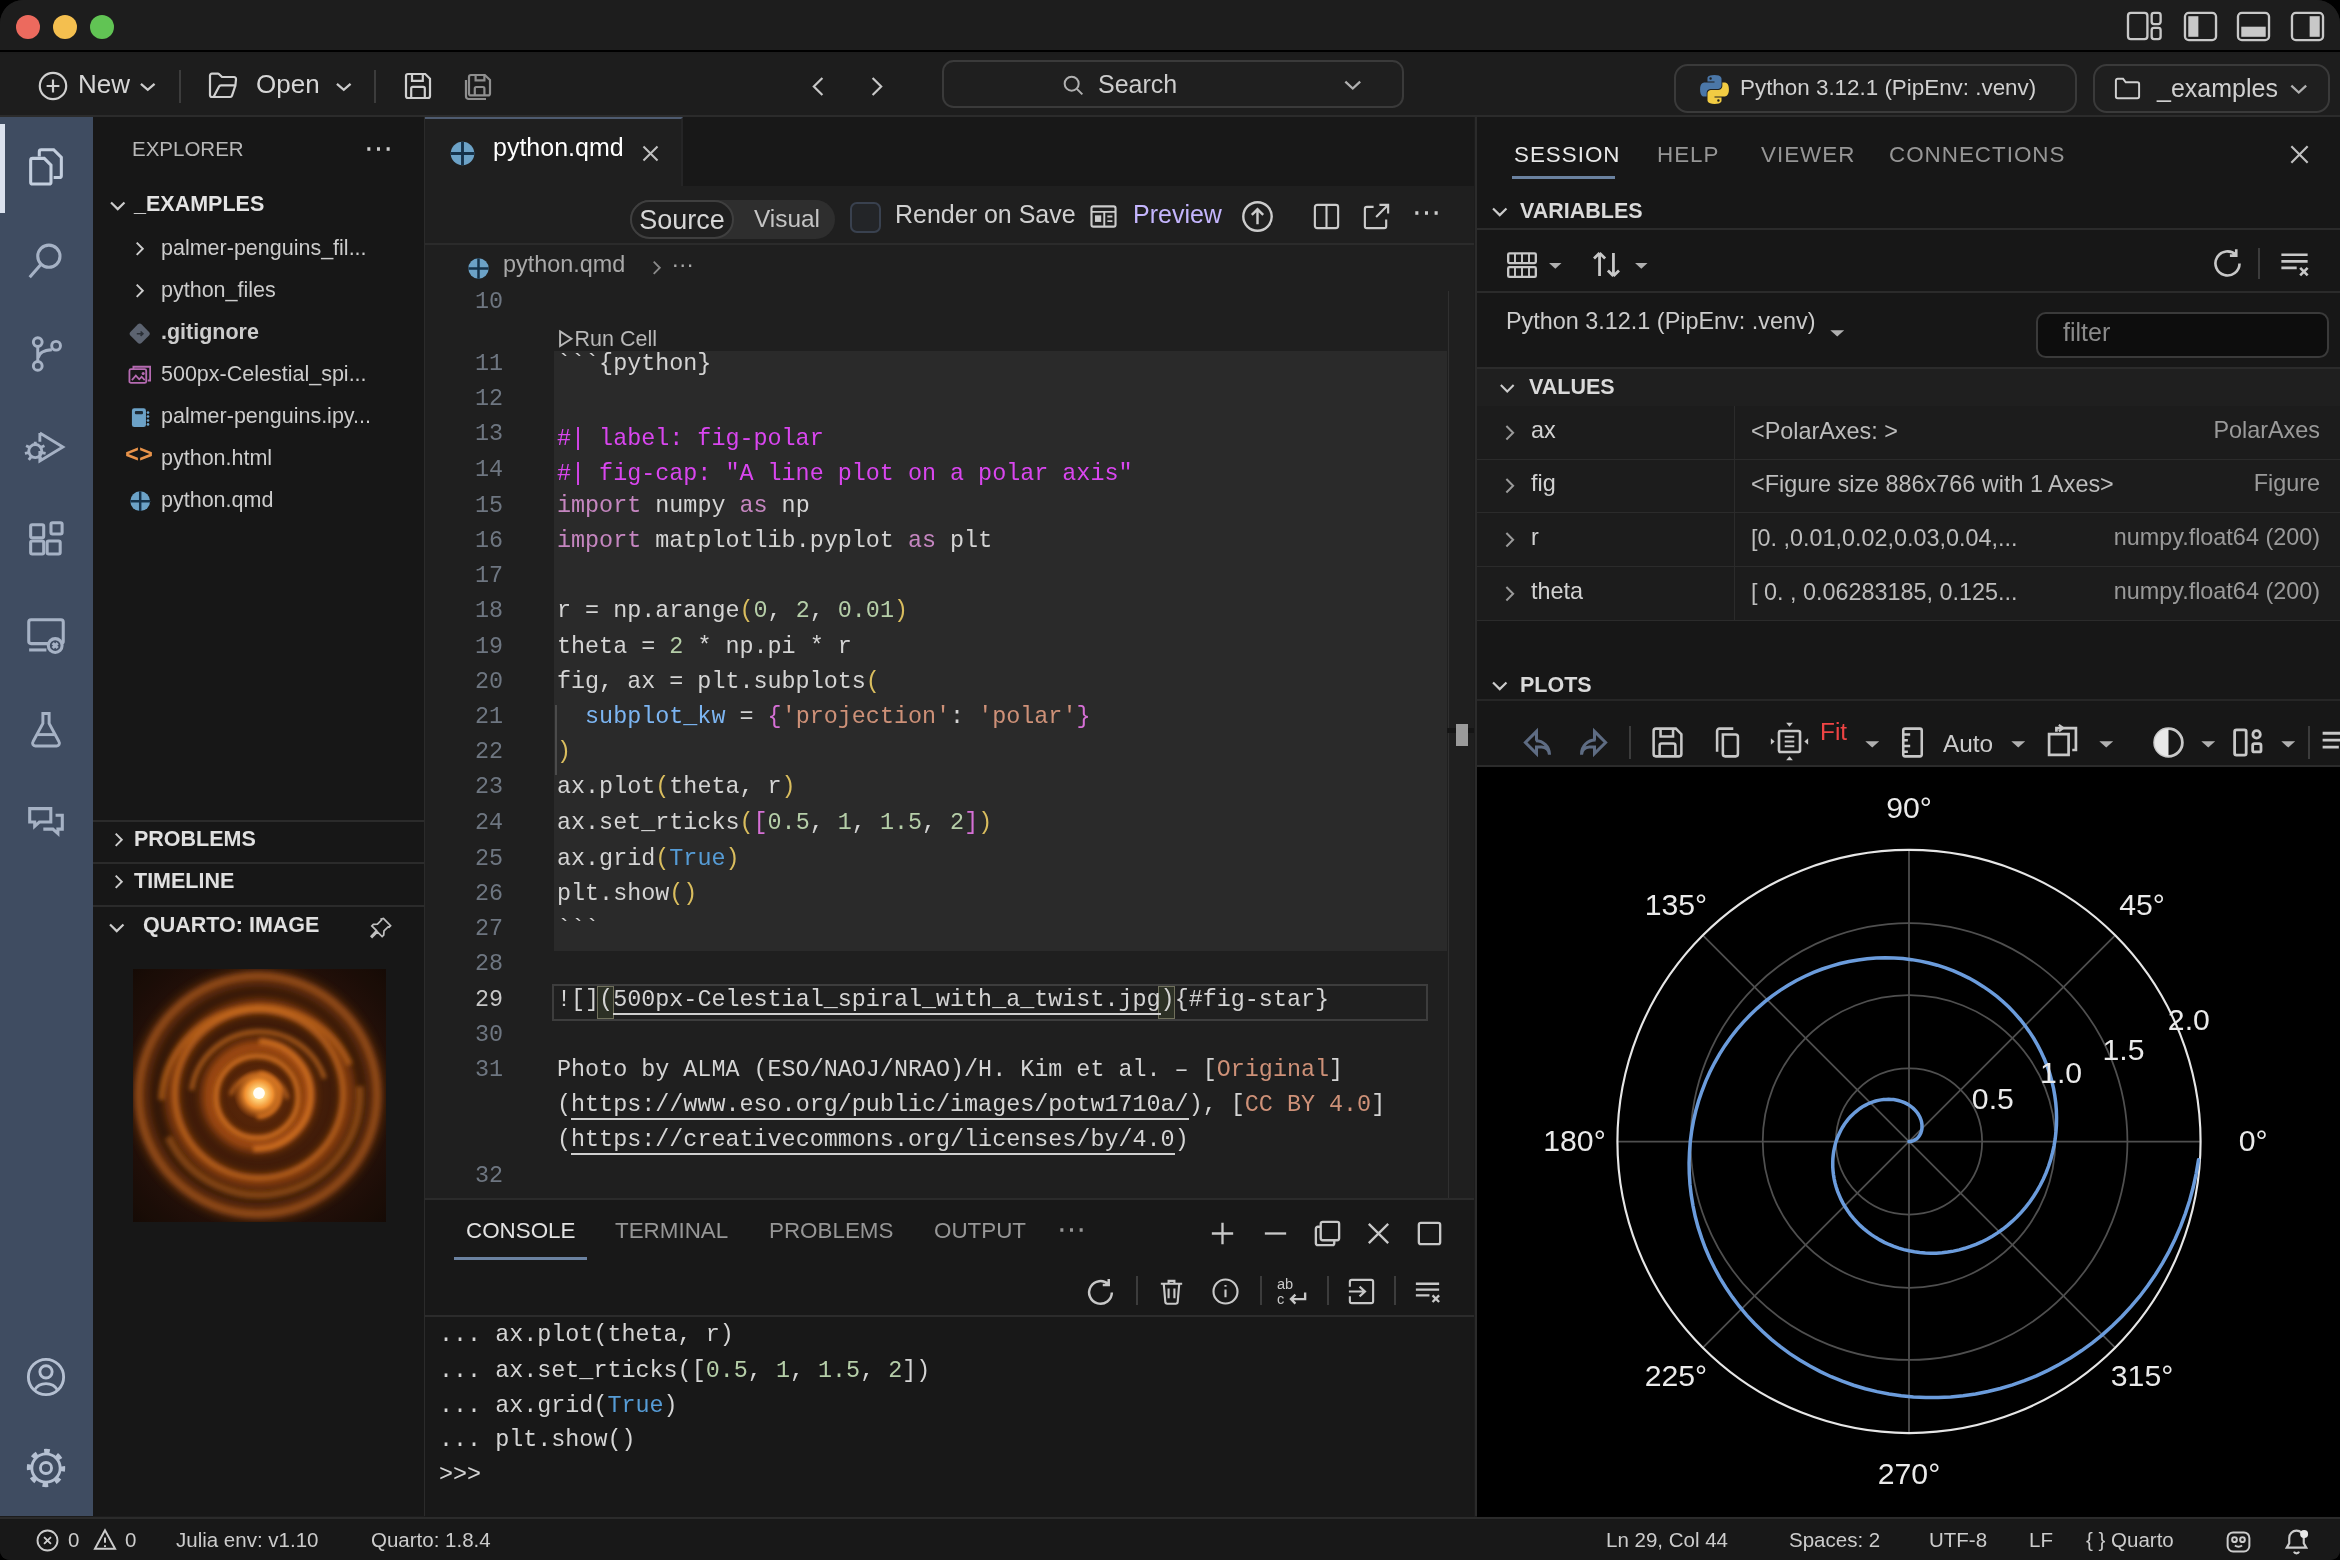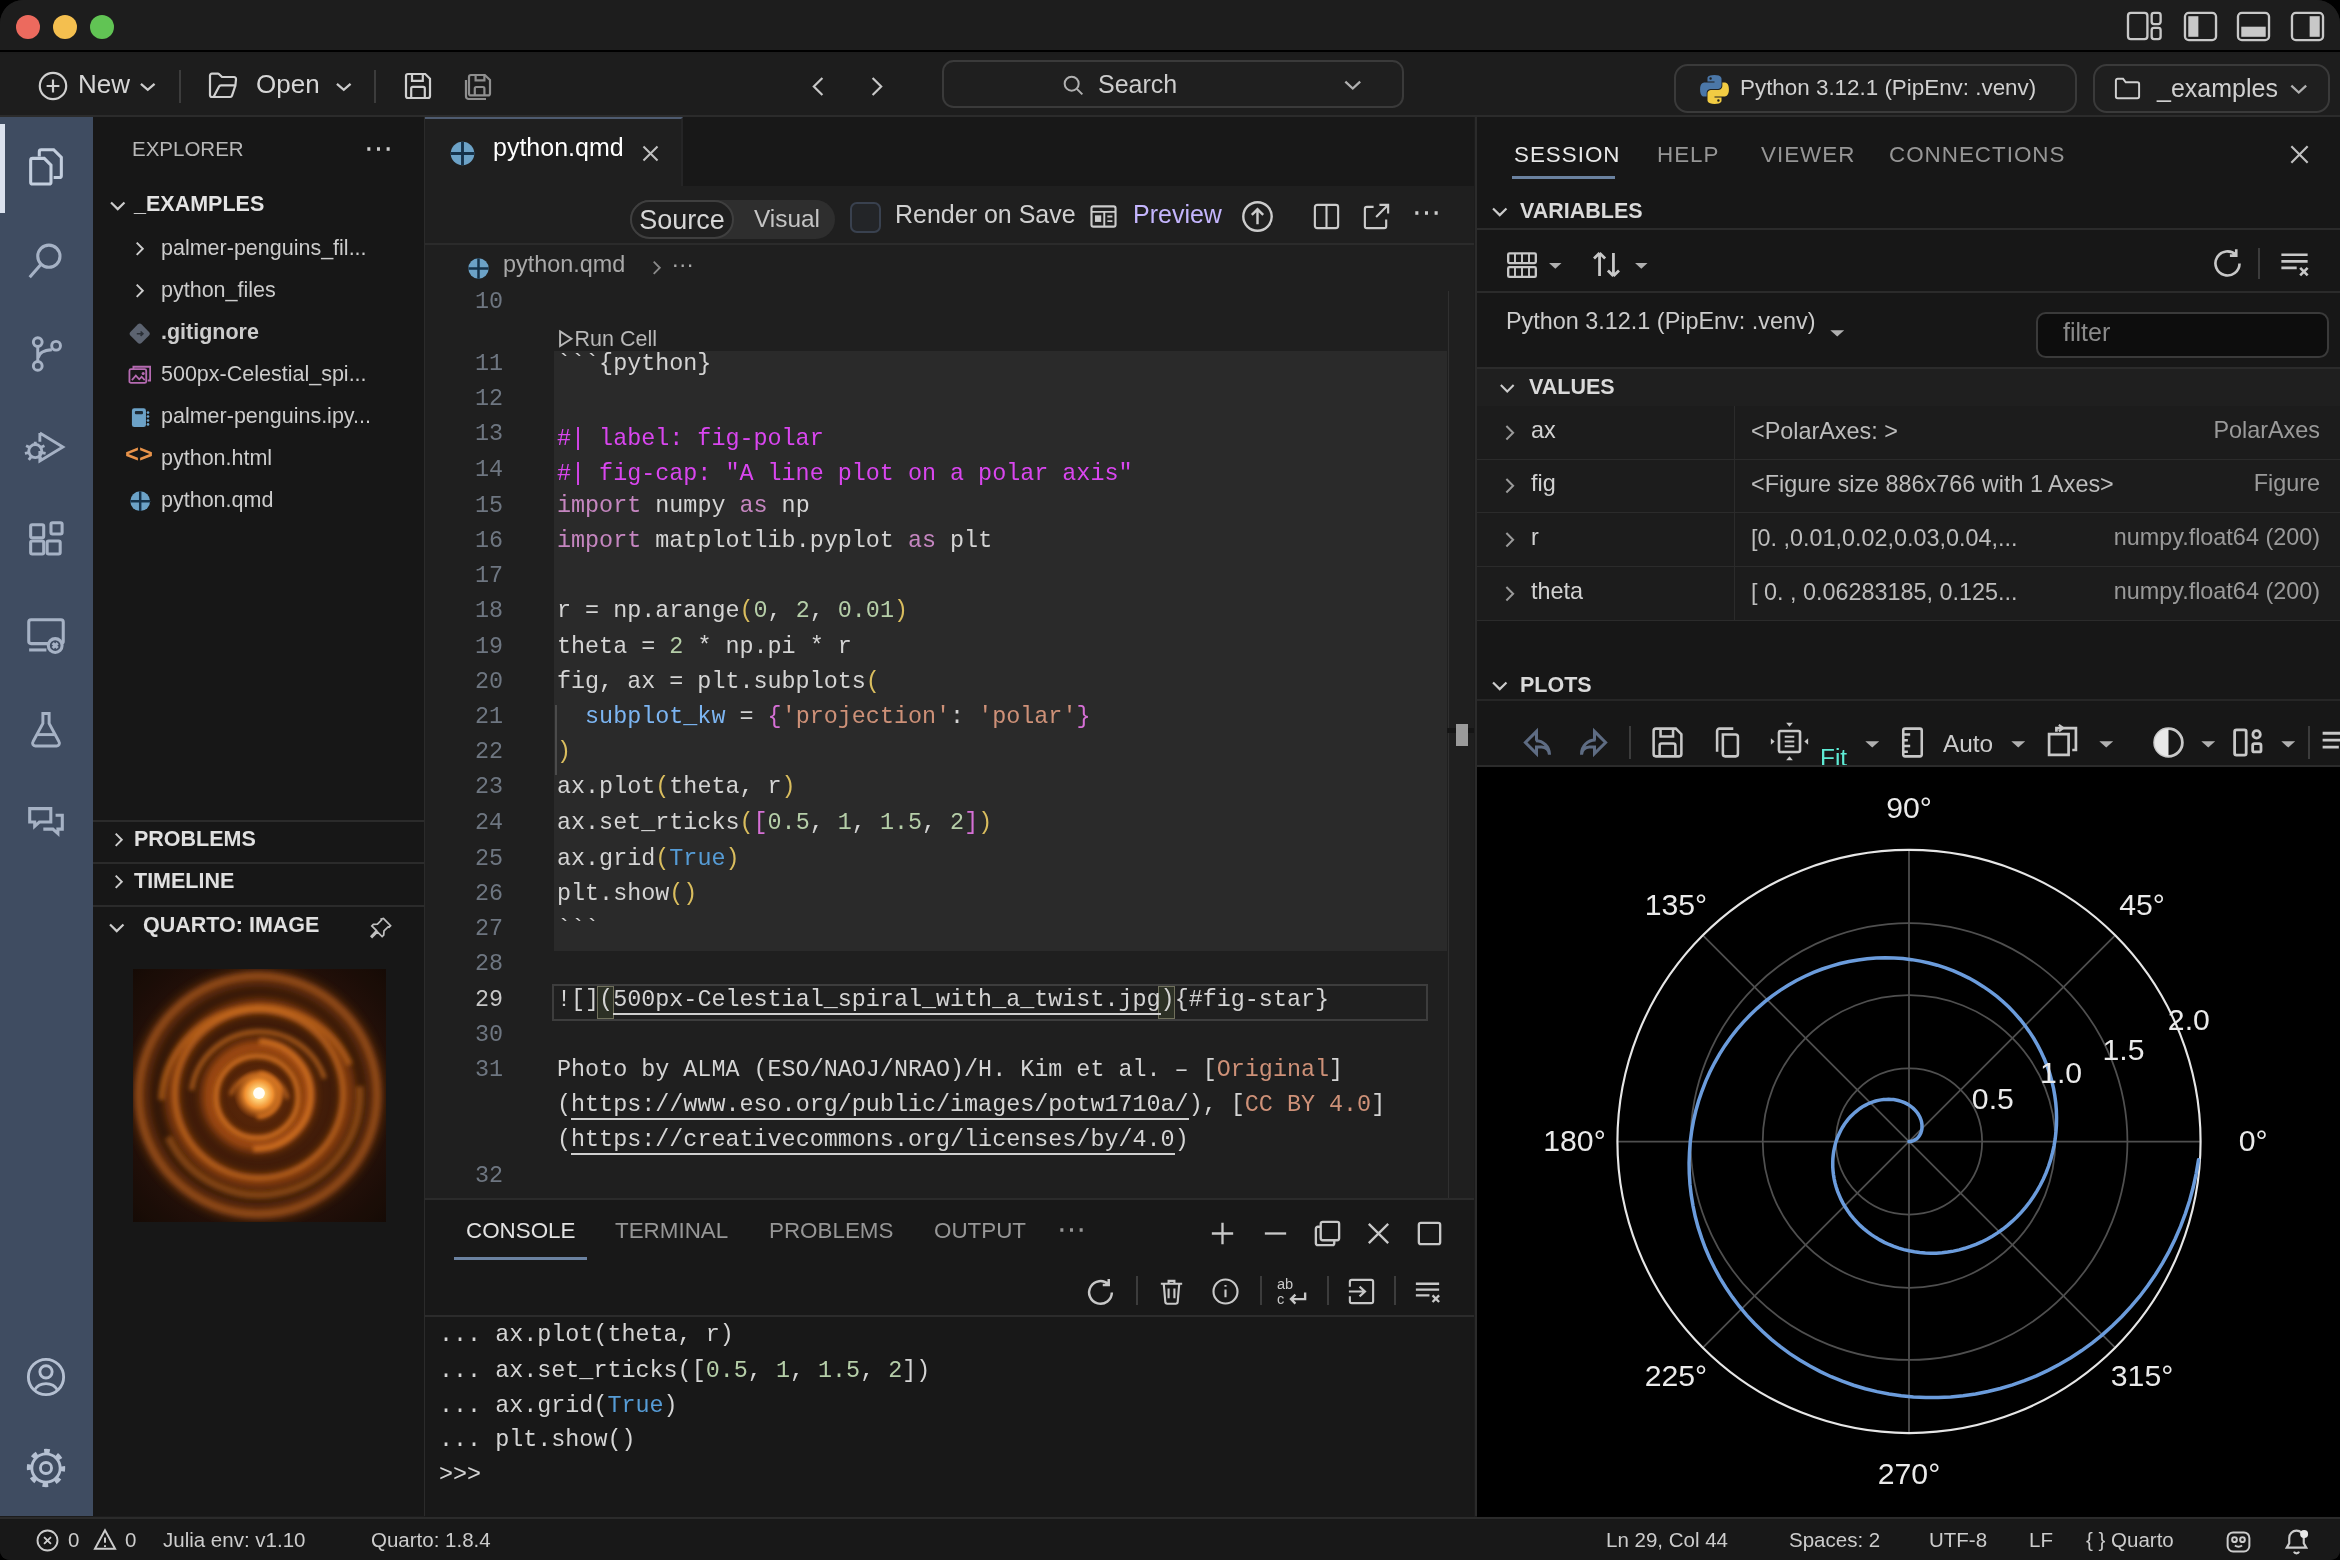--- a/index.html
+++ b/index.html
@@ -561,21 +561,21 @@
   <svg class="ab" style="left:232px;top:607px" width="37" height="37" viewBox="0 0 16 16" fill="none" stroke="#c8c8c8" stroke-width="1.1">
         <path d="M10.5 2H4.5a1 1 0 00-1 1v9"></path>
         <path d="M6 4.5h5.5a1 1 0 011 1v7.5a1 1 0 01-1 1H7a1 1 0 01-1-1V4.5z"></path>
       </svg>
   <svg class="ab" style="left:291px;top:603px" width="43" height="43" viewBox="0 0 18 18" fill="none" stroke="#c8c8c8" stroke-width="1.1">
     <rect x="4.6" y="4.6" width="8.8" height="8.8" rx="0.6"></rect>
         <path d="M7 7h4M7 9h4M7 11h4" stroke-width="0.9"></path>
     <path d="M2.8 9L1.2 7.6v2.8L2.8 9z M15.2 9l1.6-1.4v2.8L15.2 9z" fill="#c8c8c8" stroke="none"></path>
     <path d="M9 2.8L7.6 1.2h2.8L9 2.8z M9 15.2l-1.4 1.6h2.8L9 15.2z" fill="#c8c8c8" stroke="none"></path>
   </svg>
-  <div class="ab" style="left:343px;top:623px;height:37px;line-height:35px;font-size:24.4px;color:#5eead4;">Fit</div>
+  <div class="ab" style="left:343px;top:597px;height:37px;line-height:35px;font-size:24.4px;color:#ef4444;">Fit</div>
   <svg class="ab" style="left:386px;top:622px" width="18.5" height="11.7" viewBox="0 0 20 12">
         <path d="M2.5 2l7.5 7 7.5-7z" fill="#b0b0b0"></path>
       </svg>
   <svg class="ab" style="left:417px;top:607px" width="37" height="37" viewBox="0 0 16 16" fill="none" stroke="#c8c8c8" stroke-width="1.1">
         <rect x="4" y="2" width="8" height="12" rx="0.8"></rect>
         <path d="M4.2 4.5H7M4.2 7H6M4.2 9.5H7M4.2 12H6"></path>
       </svg>
   <div class="ab" style="left:466px;top:609px;height:37px;line-height:35px;font-size:24.4px;color:#cccccc;">Auto</div>
   <svg class="ab" style="left:532px;top:622px" width="18.5" height="11.7" viewBox="0 0 20 12">
         <path d="M2.5 2l7.5 7 7.5-7z" fill="#b0b0b0"></path>
@@ -639,21 +639,21 @@
   <svg class="ab" style="left:35px;top:8.8px" width="25" height="25" viewBox="0 0 16 16" fill="none" stroke="#cccccc" stroke-width="1.2">
         <circle cx="8" cy="8" r="6.4"></circle>
         <path d="M5.8 5.8l4.4 4.4M10.2 5.8l-4.4 4.4"></path>
       </svg>
   <div class="ab" style="left:68px;top:8.8px;">0</div>
   <svg class="ab" style="left:92px;top:7.8px" width="26" height="26" viewBox="0 0 16 16" fill="none" stroke="#cccccc" stroke-width="1.2">
         <path d="M8 2L1.8 13.4h12.4L8 2z"></path>
         <path d="M8 6.5v3.2M8 11.3v1"></path>
       </svg>
   <div class="ab" style="left:125px;top:8.8px;">0</div>
-  <div class="ab" style="left:163px;top:8.8px;">Julia env: v1.10</div>
+  <div class="ab" style="left:176px;top:8.8px;">Julia env: v1.10</div>
   <div class="ab" style="left:371px;top:8.8px;">Quarto: 1.8.4</div>
   <div class="ab" style="left:1606px;top:8.8px;">Ln 29, Col 44</div>
   <div class="ab" style="left:1789px;top:8.8px;">Spaces: 2</div>
   <div class="ab" style="left:1929px;top:8.8px;">UTF-8</div>
   <div class="ab" style="left:2029px;top:8.8px;">LF</div>
   <div class="ab" style="left:2086px;top:8.8px;">{ } Quarto</div>
   <svg class="ab" style="left:2224px;top:7.8px" width="29" height="29" viewBox="0 0 16 16" fill="none" stroke="#cccccc" stroke-width="1.1">
     <rect x="2" y="3" width="12" height="10.5" rx="3"></rect>
         <circle cx="5.8" cy="7" r="1.3"></circle>
         <circle cx="10.2" cy="7" r="1.3"></circle>

